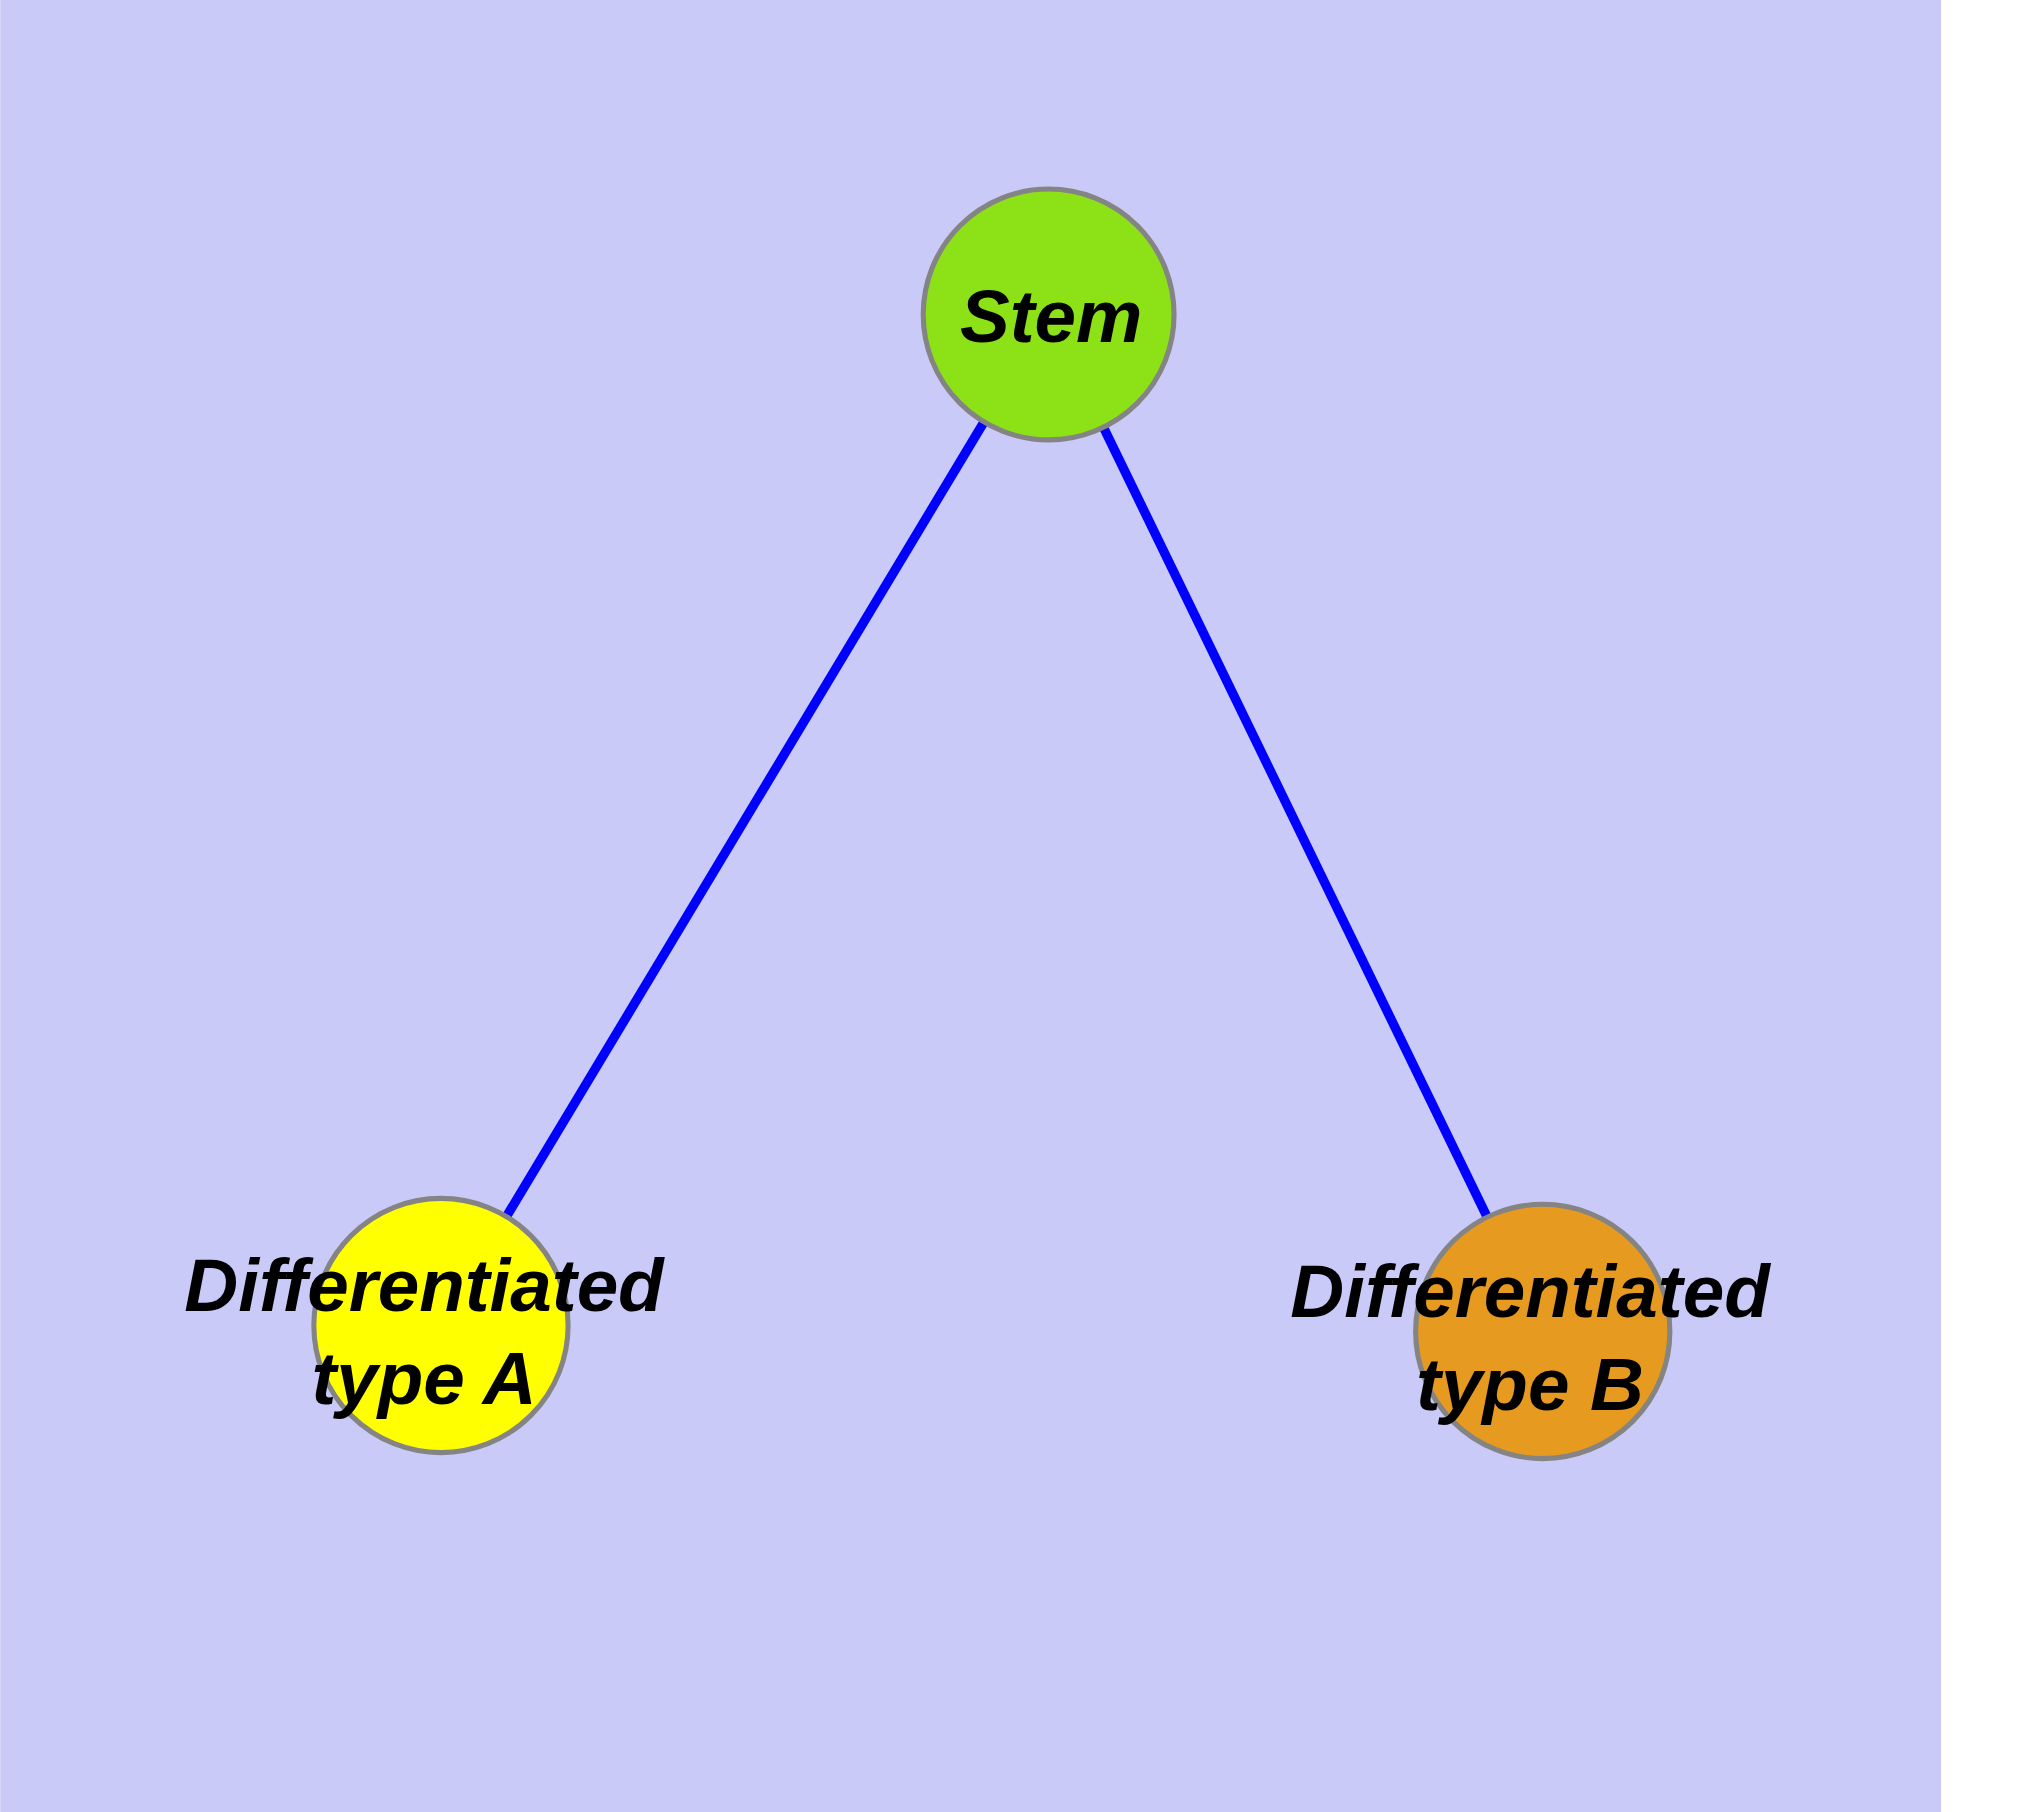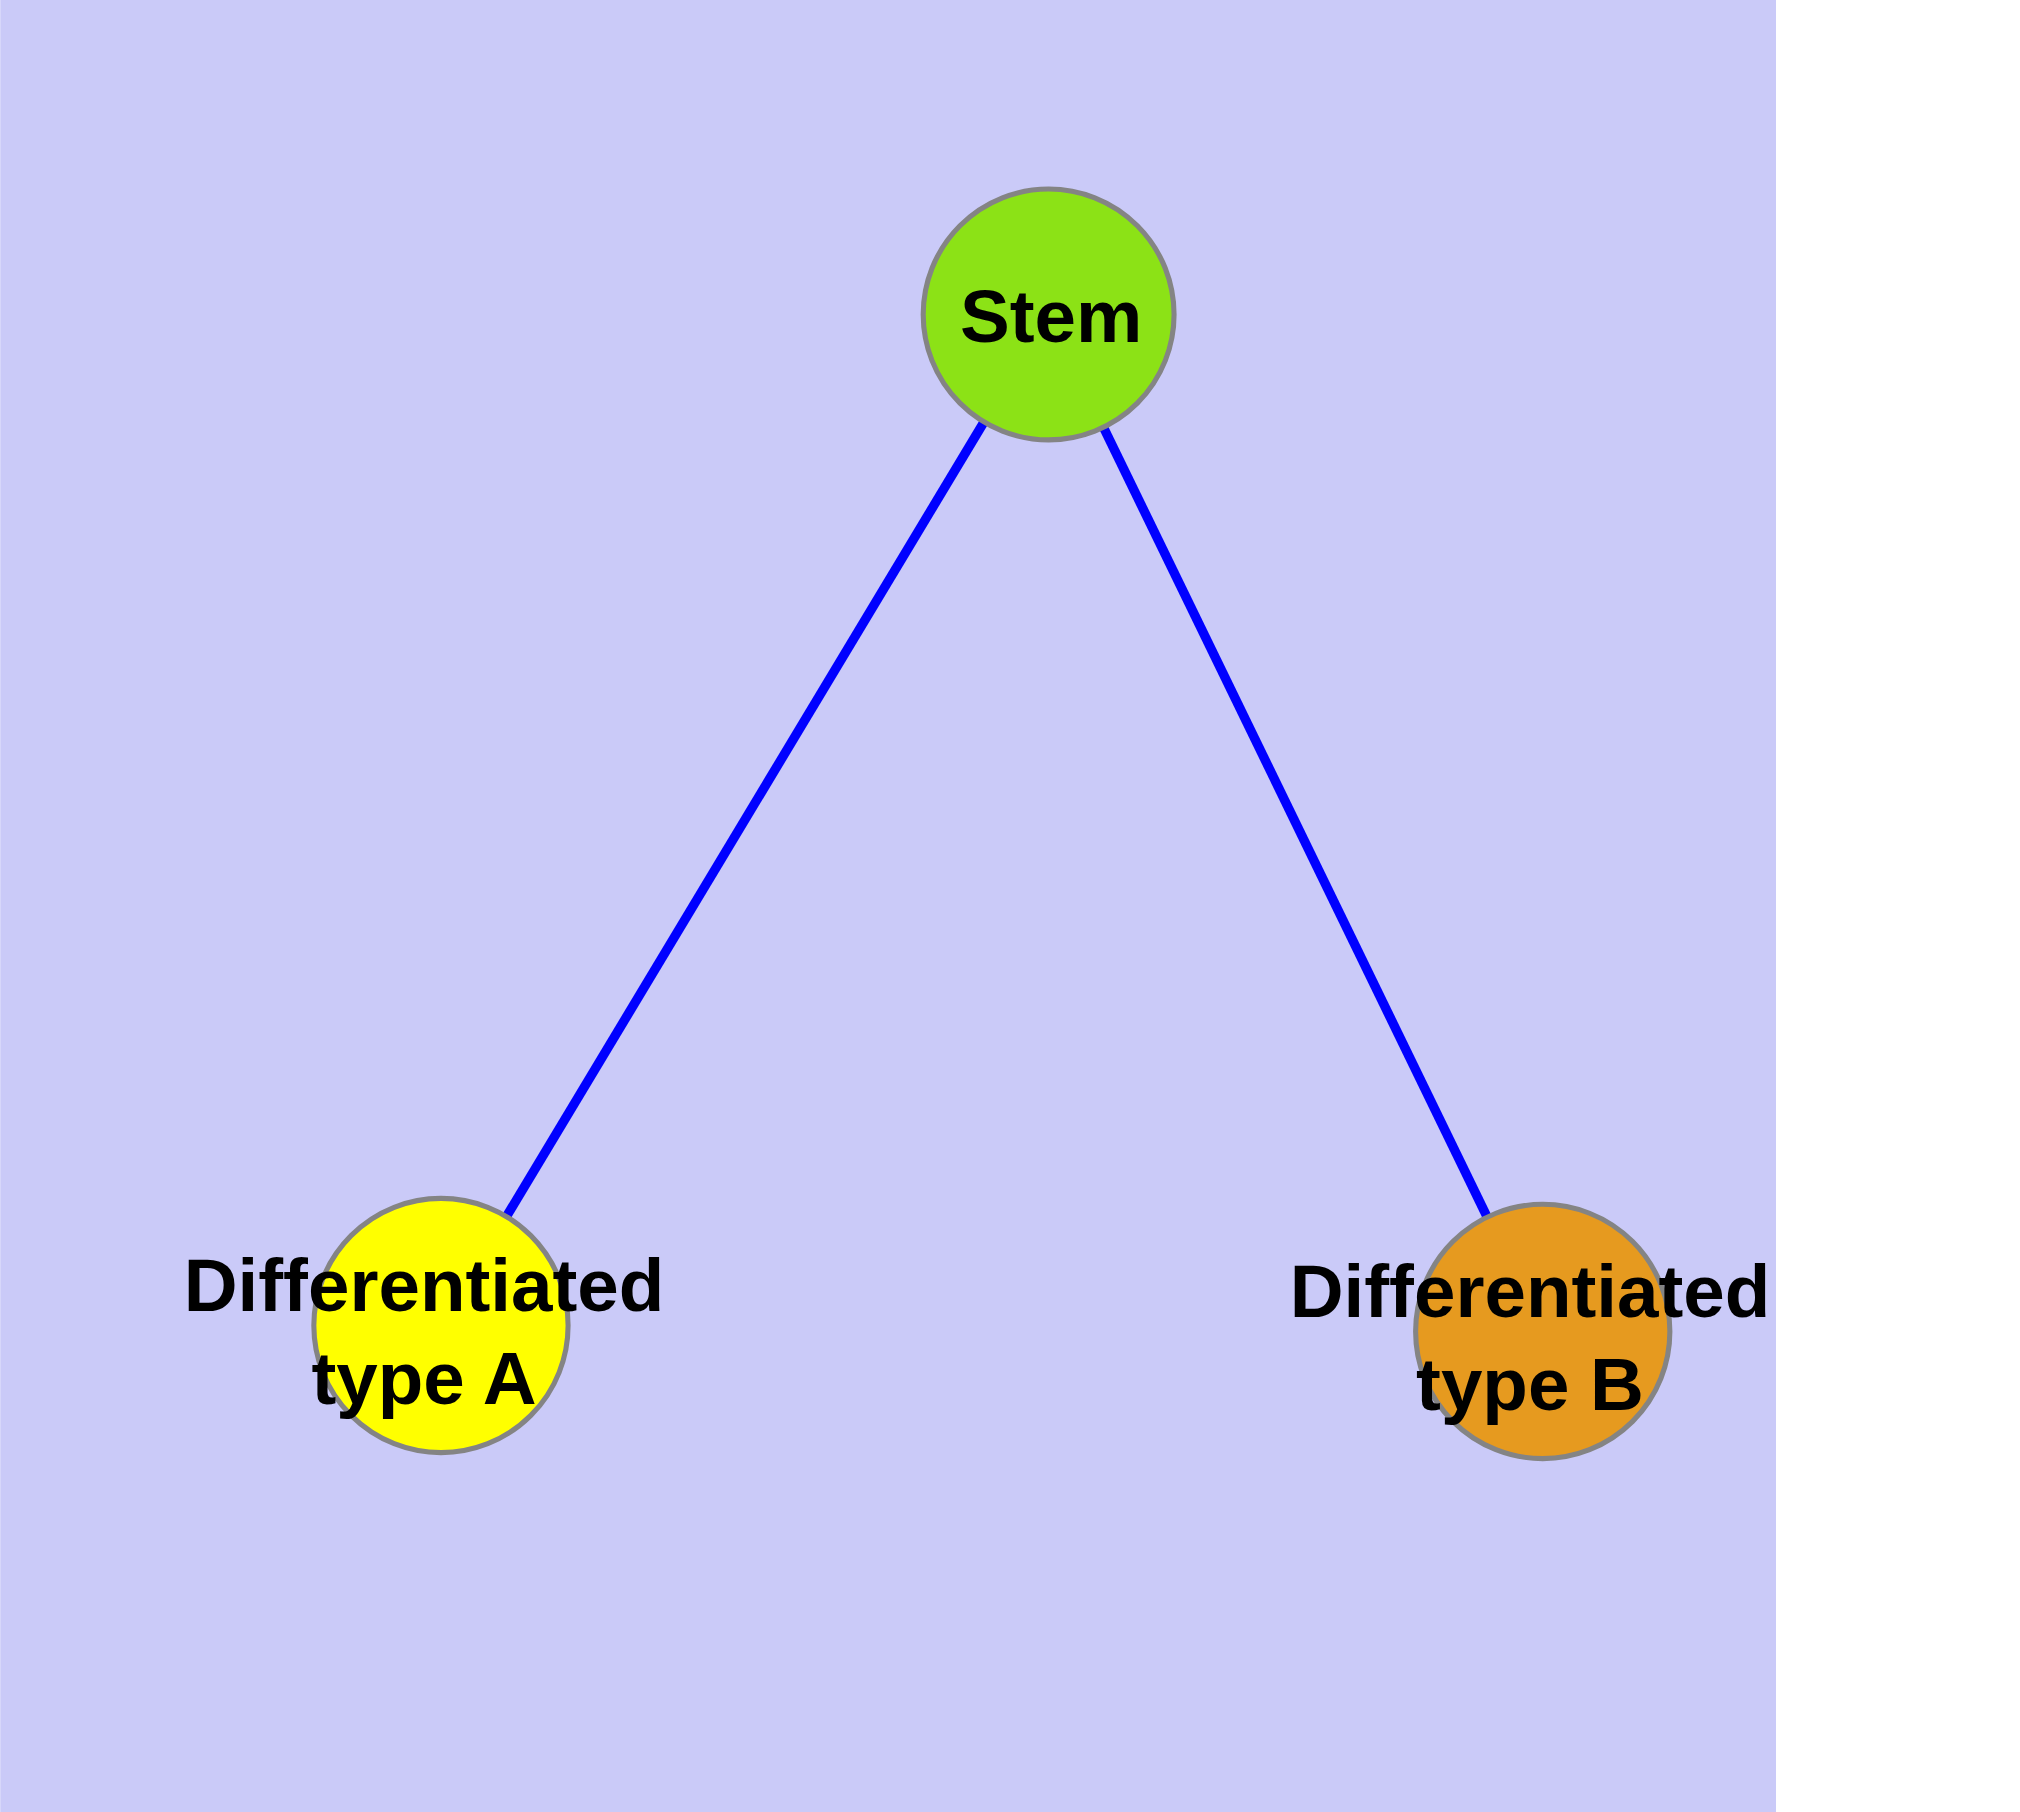--- a/index.html
+++ b/index.html
@@ -2,23 +2,24 @@
 <html style="font-size:13.6px"><head>
 <meta charset="utf-8">
 <style>
   html, body {
     margin: 0;
     padding: 0;
     background: #ffffff;
   }
   .canvas {
     position: relative;
-    width: 1776px;
+    width: 1941px;
     height: 1812px;
     overflow: hidden;
+    font-style: italic;
   }
   svg {
     display: block;
     width: 2021px;
     height: 1812px;
   }
   .node-label {
     font-family: "Liberation Sans", "DejaVu Sans", sans-serif;
     font-weight: bold;
     font-size: 88px;

